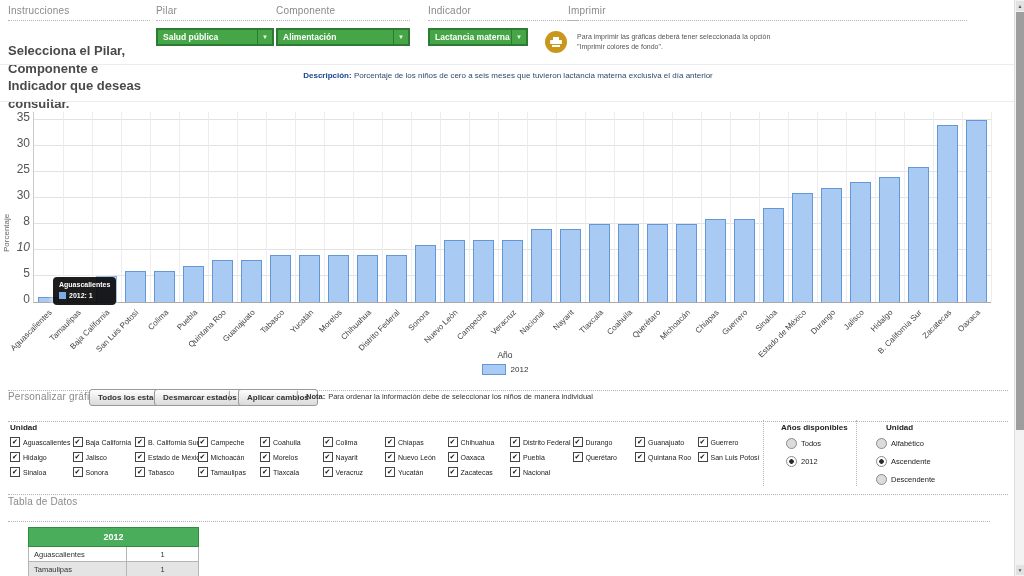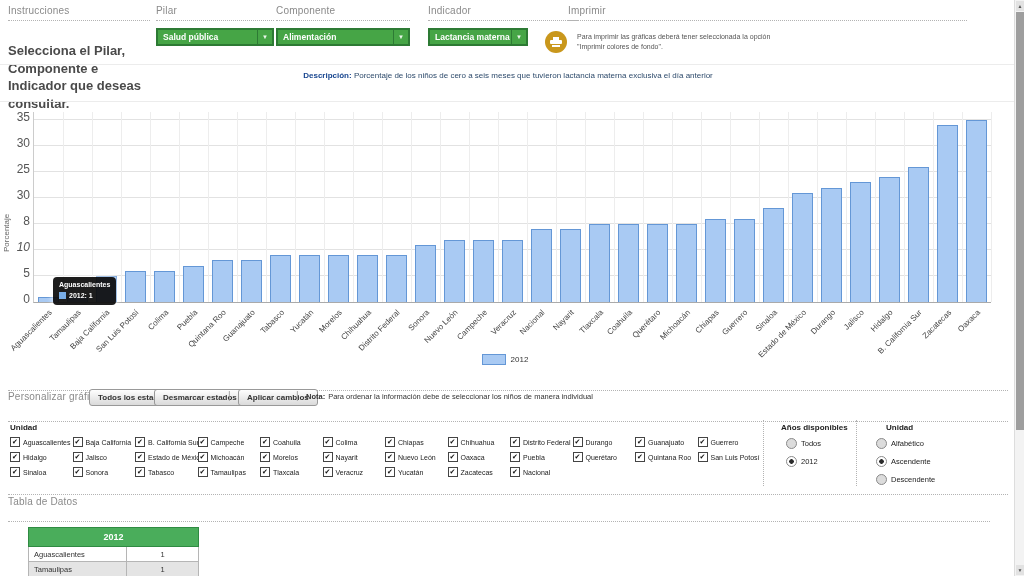--- a/index.html
+++ b/index.html
@@ -274,20 +274,21 @@
       <span class="xlab" style="right: 14.5px;">Oaxaca</span>
     </div>
   <div id="tooltip">
     <div>Aguascalientes</div>
     <div class="tt-row">
       <span class="tt-sw"></span>
       <span>2012: 1</span>
     </div>
   </div>
   <div id="legend">
+    <div class="leg-title">Año</div>
     <div class="leg-row">
       <span class="swatch"></span>
       <span class="leg-lab">2012</span>
     </div>
   </div>
 </div>
 
 <div class="dotline abs" style="left:8px;top:386px;width:1000px"></div>
 <div class="sec-title abs" style="left:8px;top:391px">Personalizar gráfica</div>
 <div class="pbtn" style="left:89px">Todos los estados</div>

